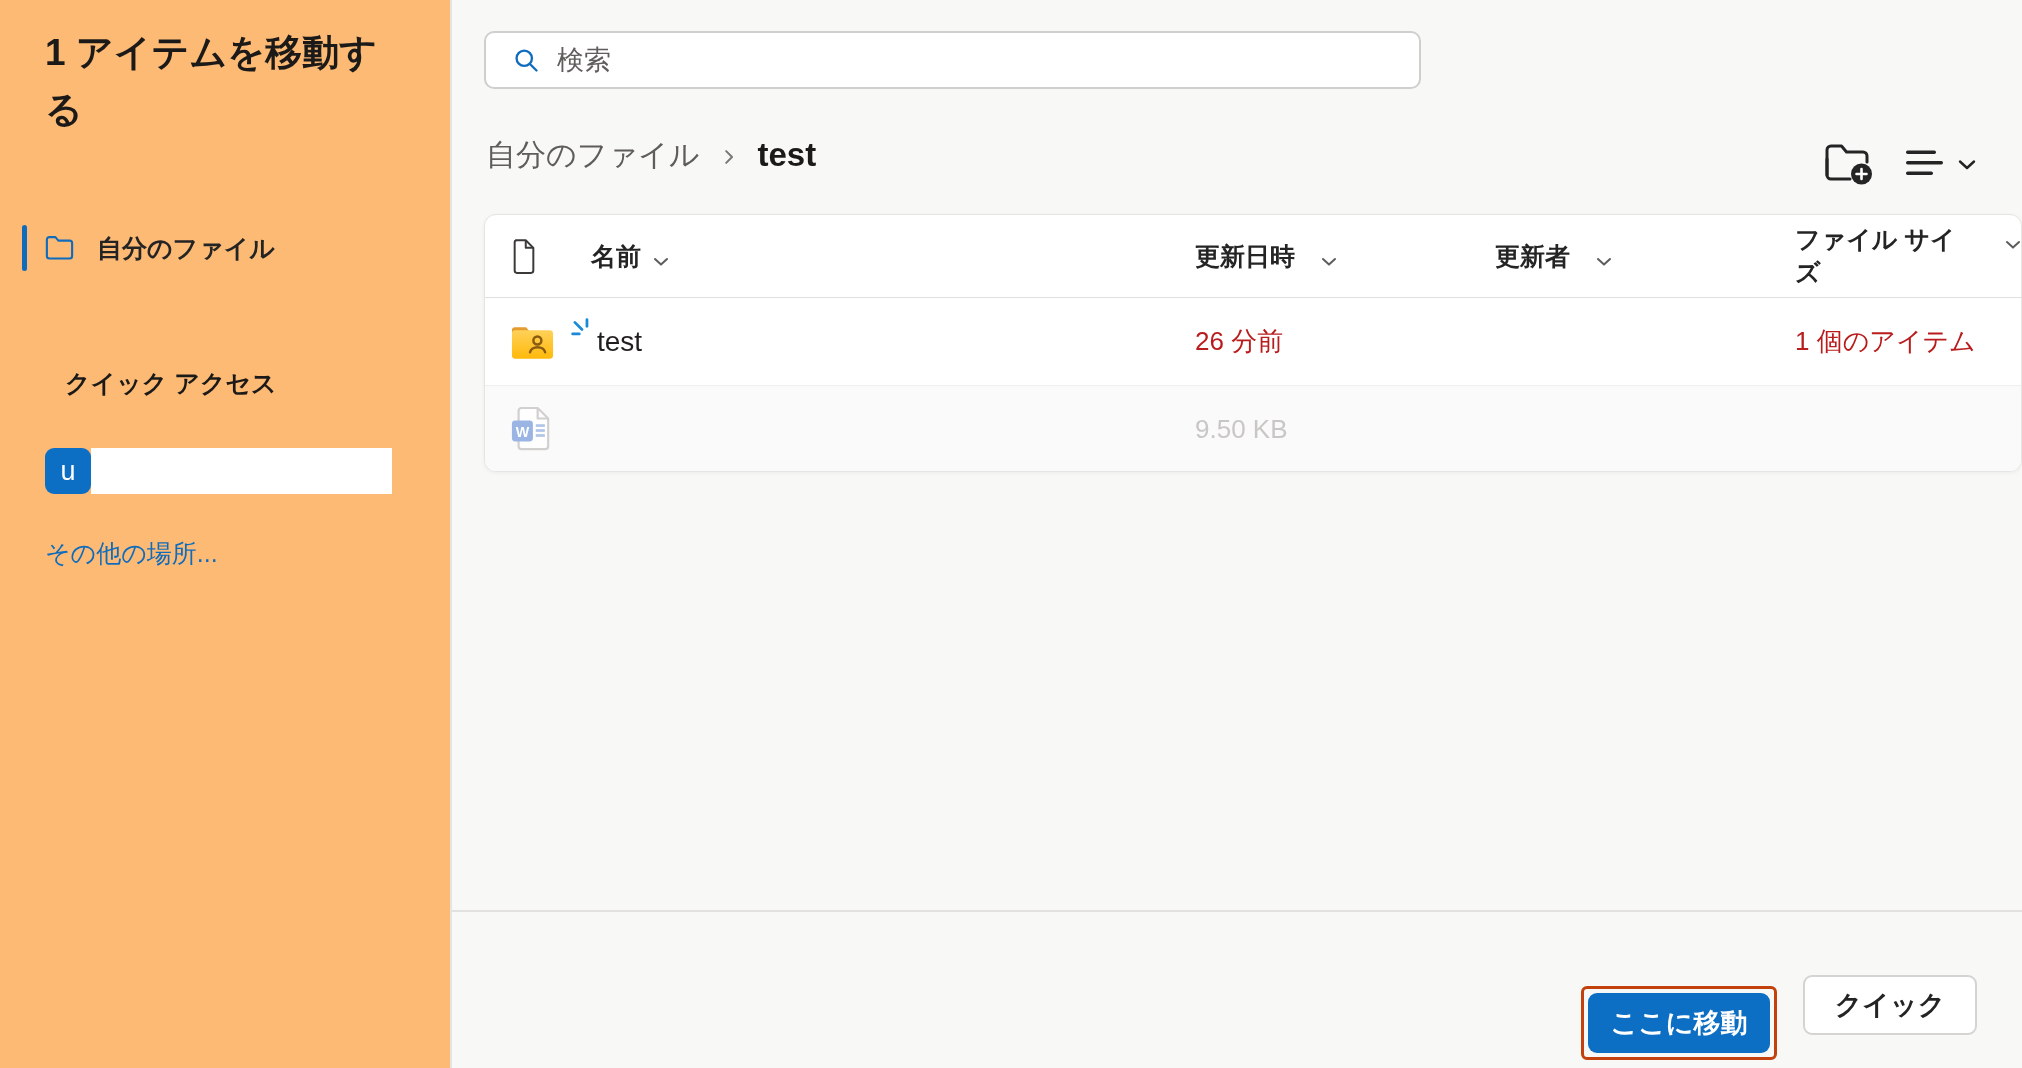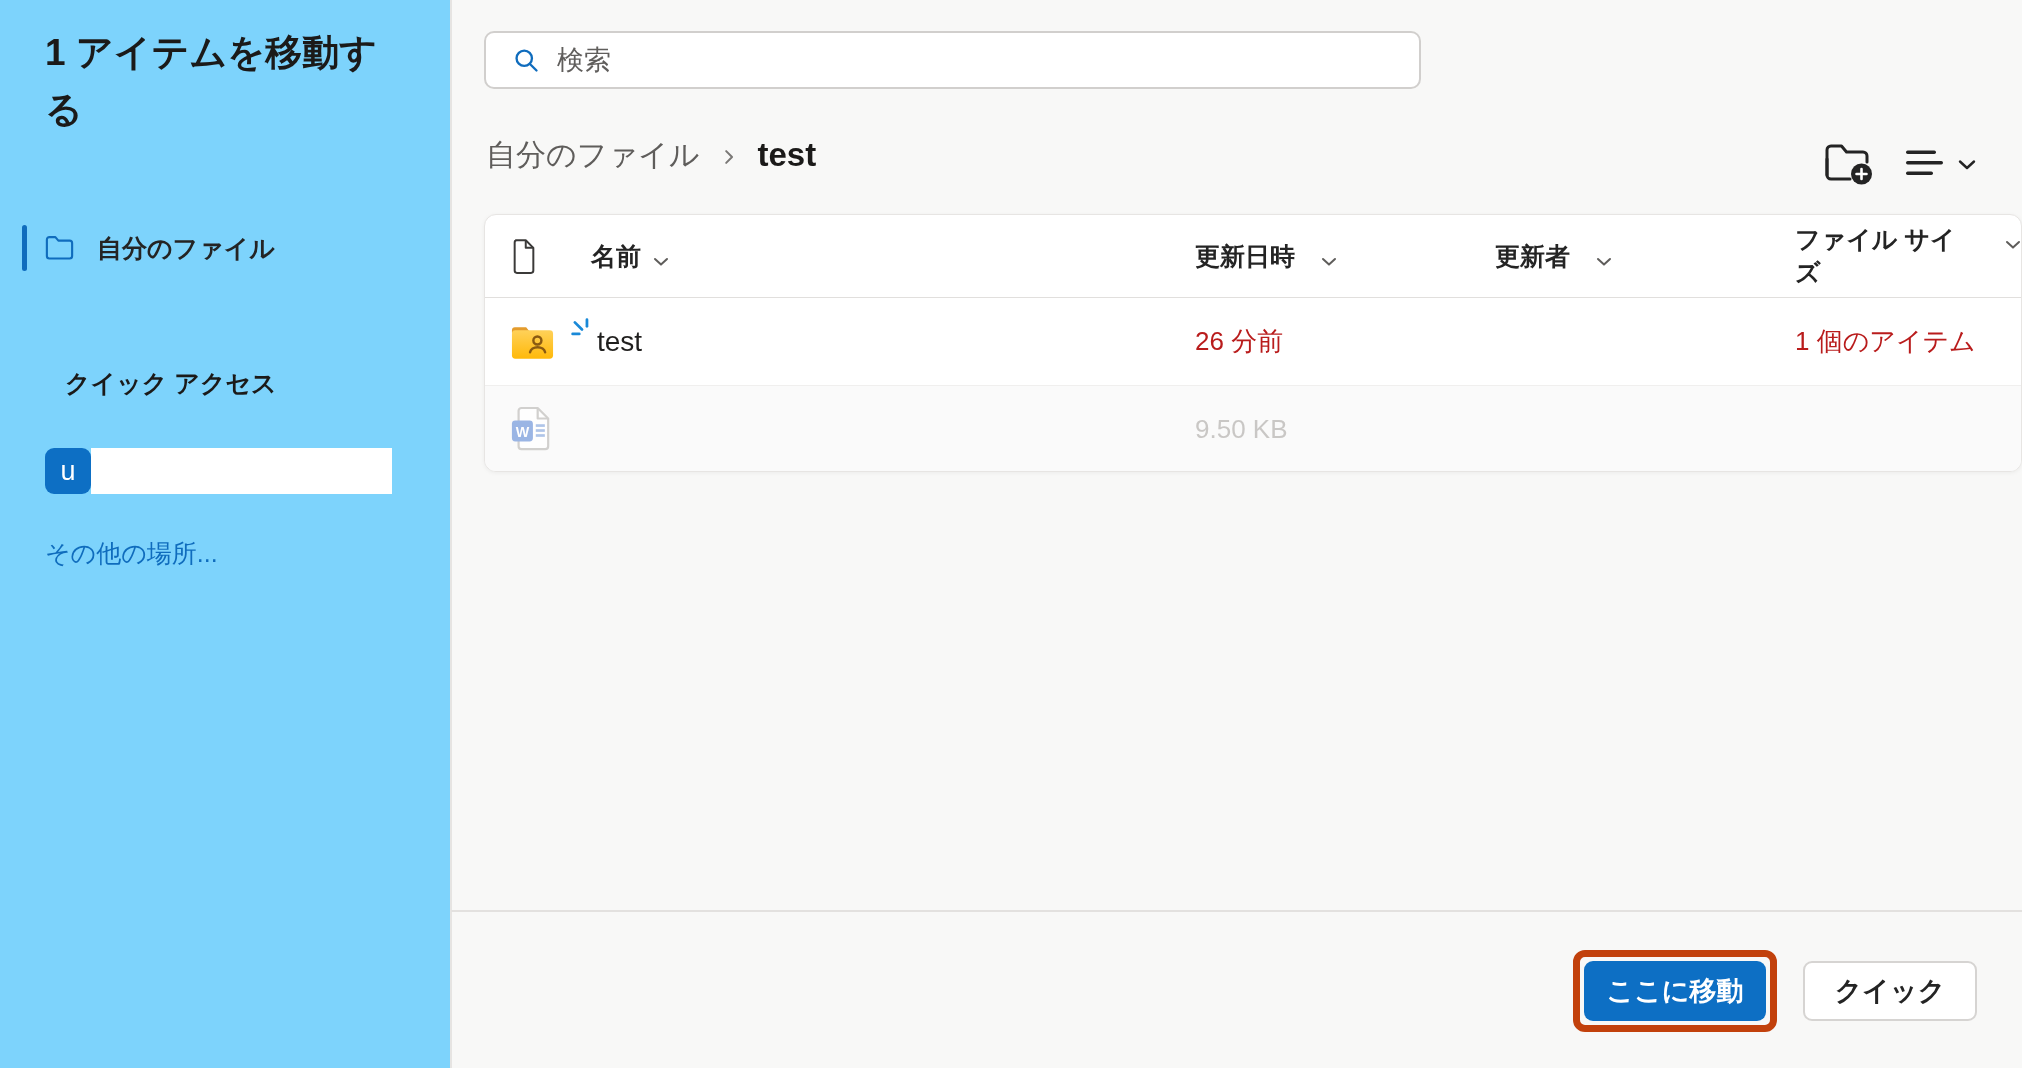--- a/index.html
+++ b/index.html
@@ -6,21 +6,21 @@
   html,body { width:2022px; height:1068px; }
   body {
     font-family:"Liberation Sans", sans-serif;
     background:#f8f8f7;
     overflow:hidden;
     color:#242424;
   }
   .stage { position:relative; width:2022px; height:1068px; }
 
   
-  .sidebar { position:absolute; left:0; top:0; width:451px; height:100%; background:#7dd3fc; }
+  .sidebar { position:absolute; left:0; top:0; width:451px; height:100%; background:#fdba74; }
   .v-divider { position:absolute; left:450px; top:0; width:2px; height:100%; background:#e6e4e2; }
   .dialog-title {
     position:absolute; left:45px; top:24px; width:350px;
     font-size:37px; font-weight:700; line-height:57px; color:#1b1a19;
   }
   .myfiles-row { position:absolute; left:0; top:225px; width:440px; height:46px; cursor:pointer; }
   .sel-bar { position:absolute; left:22px; top:0; width:5px; height:46px; border-radius:3px; background:#0f6cbd; }
   .myfiles-icon { position:absolute; left:45px; top:9px; }
   .myfiles-label { position:absolute; left:97px; top:0; line-height:46px; font-size:25px; font-weight:600; color:#242424; }
   .quick-heading { position:absolute; left:45px; top:367px; font-size:25px; font-weight:700; color:#1b1a19;margin-left:20px; }
@@ -70,21 +70,21 @@
   .name-cell { display:flex; align-items:center; padding-left:16px; }
   .move-glyph { margin-right:4px; transform:translateY(-11px); }
   .fname { font-size:28px; color:#201f1e; }
   .fmeta { font-size:26px; color:#b91c1c; }
   .row-disabled .fname, .row-disabled .fmeta { color:#c9c7c5; }
   .row-disabled .file-icon { opacity:.85; }
 
   
   .h-divider { position:absolute; left:451px; top:910px; right:0; height:2px; background:#e3e1df; }
   .footer-actions { position:absolute; top:950px; right:45px; display:flex; align-items:center; gap:26px; }
-  .annotation-box { border:7px solid #c2410c; border-radius:12px; padding:4px; }
+  .annotation-box { border:3px solid #c2410c; border-radius:6px; padding:4px;margin-top:36px; }
   .btn-primary {
     width:182px; height:60px; border:none; border-radius:9px; background:#0d6fc4;
     color:#fff; font-size:27px; font-weight:700; font-family:"Liberation Sans", sans-serif;
     display:flex; align-items:center; justify-content:center; cursor:pointer;
   }
   .btn-secondary {
     width:174px; height:60px; border:2px solid #d6d4d2; border-radius:9px; background:#fff;
     color:#242424; font-size:27px; font-weight:700; font-family:"Liberation Sans", sans-serif;
     display:flex; align-items:center; justify-content:center; cursor:pointer;
   }

